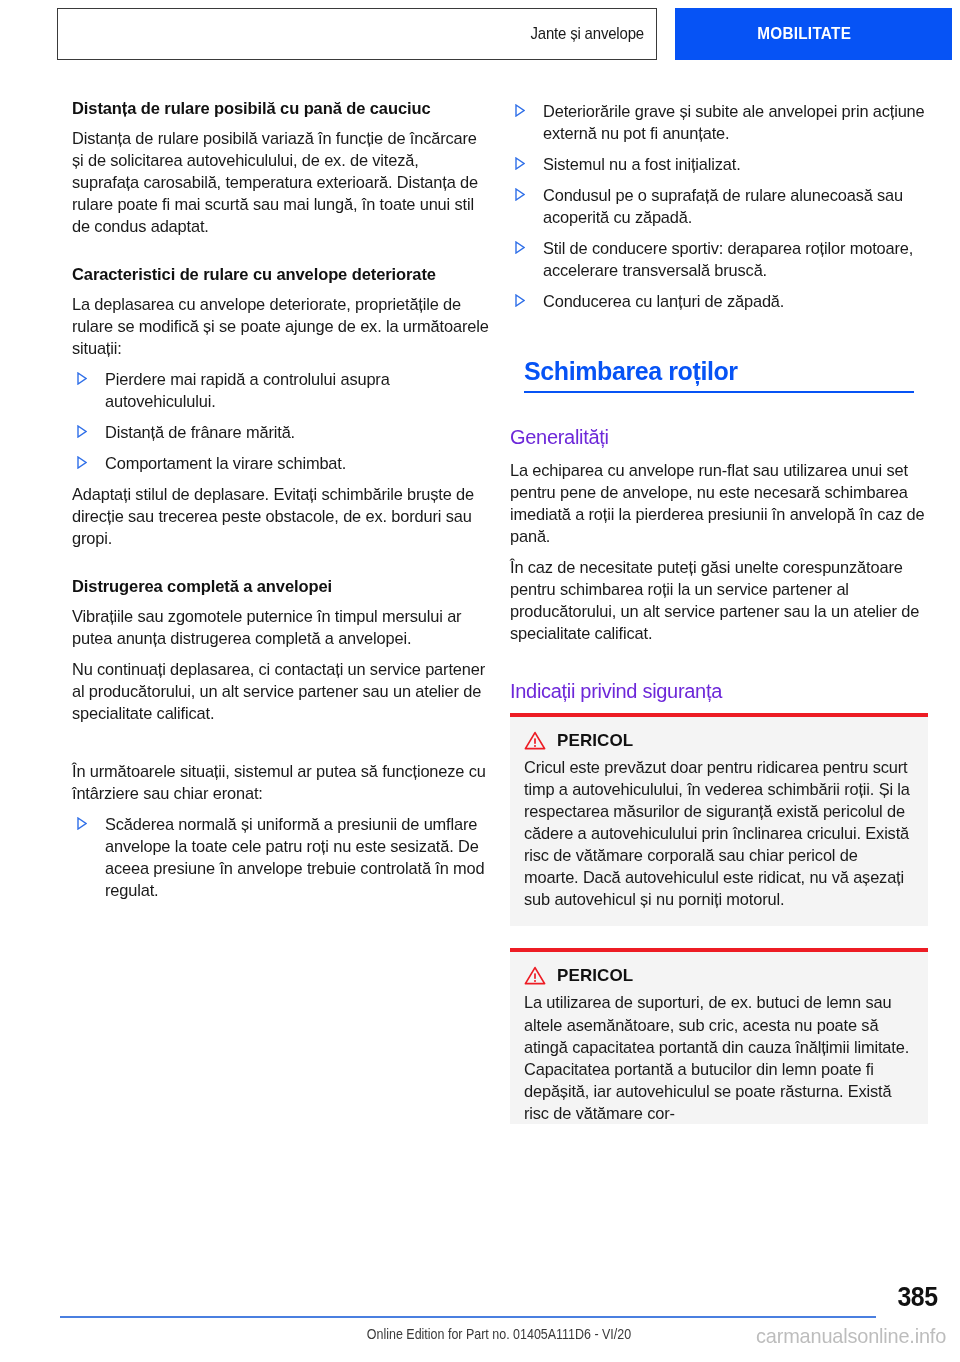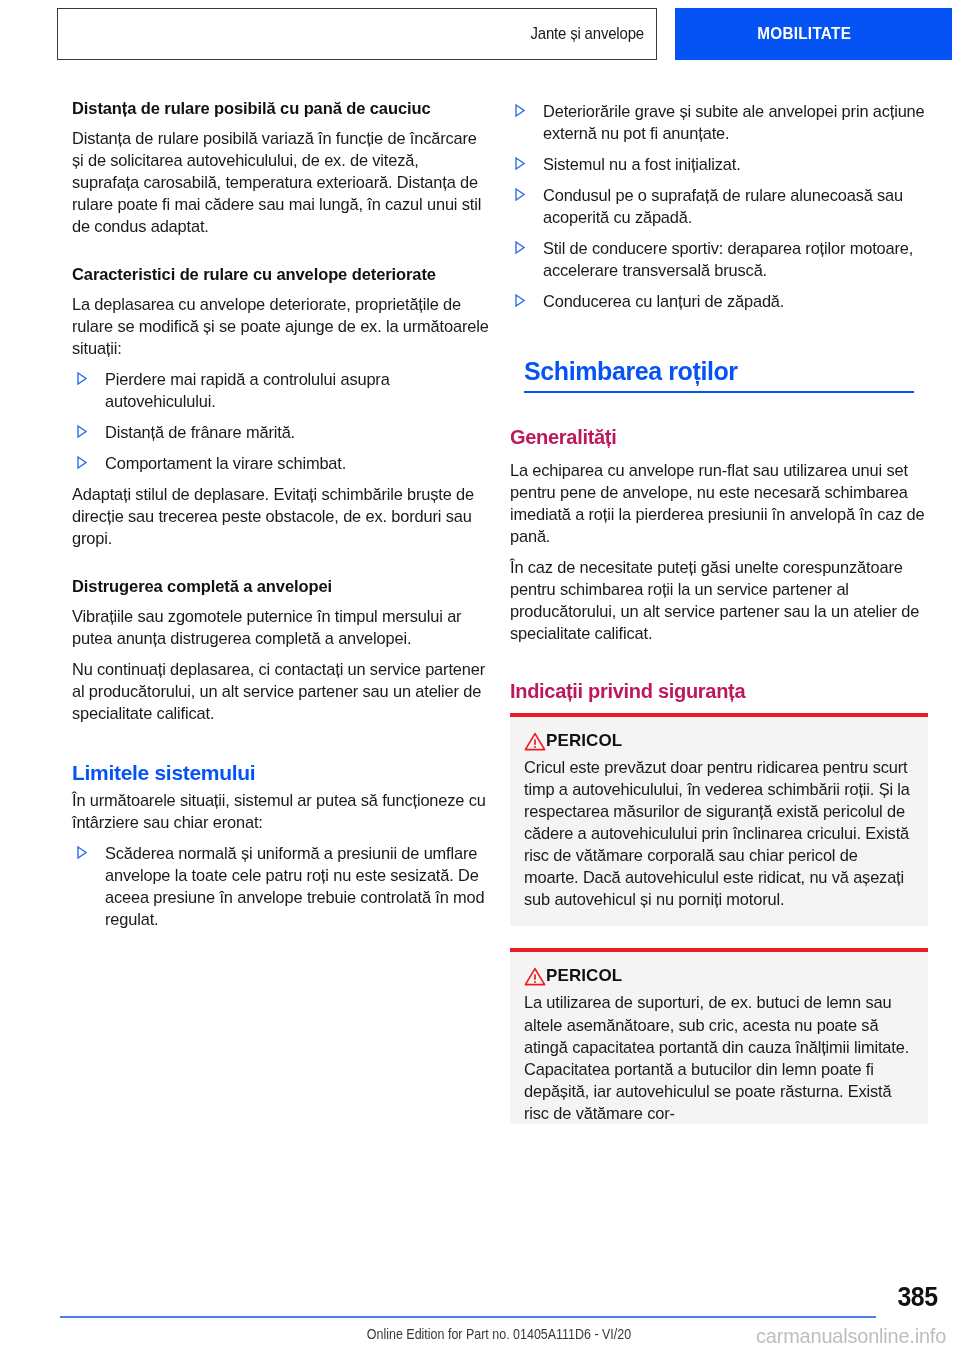--- a/index.html
+++ b/index.html
@@ -102,22 +102,22 @@
   h3.blue-sub {
     font-size: 21px;
     font-weight: 700;
     color: #0653f5;
     margin: 0 0 4px 0;
     letter-spacing: -0.3px;
     line-height: 1.2;
   }
   h3.blue-sub-small {
     font-size: 20px;
-    font-weight: 700;
-    color: #be185d;
+    font-weight: 400;
+    color: #6d28d9;
     margin: 0 0 10px 0;
     letter-spacing: -0.3px;
     line-height: 1.2;
   }
   p.body {
     font-size: 16.4px;
     line-height: 1.345;
     margin: 0 0 9px 0;
     color: #1a1a1a;
     letter-spacing: -0.15px;
@@ -156,21 +156,22 @@
   
   .warning-box {
     background: #f4f4f4;
     border-top: 4px solid #ed1c24;
     padding: 14px 14px 16px 14px;
     box-sizing: border-box;
     margin-bottom: 22px;
   }
   .warning-title-row {
     display: flex;
-    align-items: flex-end;
+    align-items: flex-start;
+    gap: 11px;
     margin-bottom: 5px;
   }
   .warn-icon { width: 22px; height: 19px; display: block; flex: 0 0 auto; }
   .warning-title {
     font-size: 17px;
     font-weight: 700;
     color: #111111;
     letter-spacing: 0.1px;
   }
   .warning-box p.body {
@@ -241,21 +242,21 @@
   <div class="header-tab">
     <span class="header-tab-label">MOBILITATE</span>
   </div>
 </div>
 
 <div class="content">
 
   <div class="col col-left">
 
     <h3 class="sub-head">Distanța de rulare posibilă cu pană de cauciuc</h3>
-    <p class="body">Distanța de rulare posibilă variază în funcție de încărcare și de solicitarea autovehiculului, de ex. de viteză, suprafața carosabilă, temperatura exterioară. Distanța de rulare poate fi mai cădere sau mai lungă, în cazul unui stil de condus adaptat.</p>
+    <p class="body">Distanța de rulare posibilă variază în funcție de încărcare și de solicitarea autovehiculului, de ex. de viteză, suprafața carosabilă, temperatura exterioară. Distanța de rulare poate fi mai scurtă sau mai lungă, în toate unui stil de condus adaptat.</p>
 
     <div class="spacer-md"></div>
 
     <h3 class="sub-head">Caracteristici de rulare cu anvelope deteriorate</h3>
     <p class="body">La deplasarea cu anvelope deteriorate, proprietățile de rulare se modifică și se poate ajunge de ex. la următoarele situații:</p>
     <ul class="bullets">
       <li>
         <span class="bullet-marker">
           <svg width="10" height="13" viewBox="0 0 10 13">
               <path d="M1 1 L9 6.5 L1 12 Z" fill="none" stroke="#2f6fe8" stroke-width="1.4"></path>
@@ -283,21 +284,20 @@
     <p class="body" style="margin-top:9px">Adaptați stilul de deplasare. Evitați schimbările bruște de direcție sau trecerea peste obstacole, de ex. borduri sau gropi.</p>
 
     <div class="spacer-md"></div>
 
     <h3 class="sub-head">Distrugerea completă a anvelopei</h3>
     <p class="body">Vibrațiile sau zgomotele puternice în timpul mersului ar putea anunța distrugerea completă a anvelopei.</p>
     <p class="body">Nu continuați deplasarea, ci contactați un service partener al producătorului, un alt service partener sau un atelier de specialitate calificat.</p>
 
     <div class="spacer-lg"></div>
 
-    <h3 class="blue-sub">Limitele sistemului</h3>
     <p class="body">În următoarele situații, sistemul ar putea să funcționeze cu întârziere sau chiar eronat:</p>
     <ul class="bullets">
       <li>
         <span class="bullet-marker">
           <svg width="10" height="13" viewBox="0 0 10 13">
               <path d="M1 1 L9 6.5 L1 12 Z" fill="none" stroke="#2f6fe8" stroke-width="1.4"></path>
             </svg>
         </span>
         <span>Scăderea normală și uniformă a presiunii de umflare anvelope la toate cele patru roți nu este sesizată. De aceea presiune în anvelope trebuie controlată în mod regulat.</span>
       </li>

